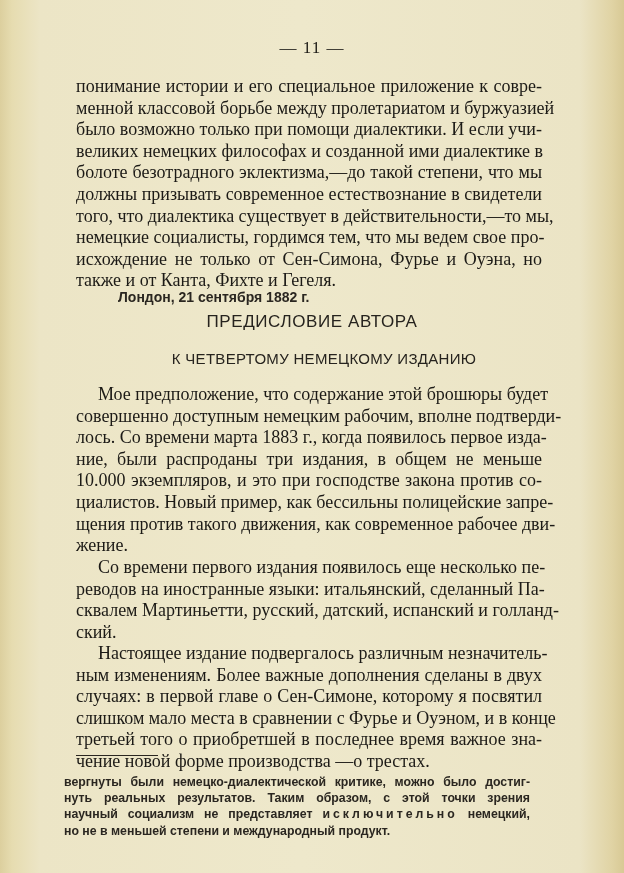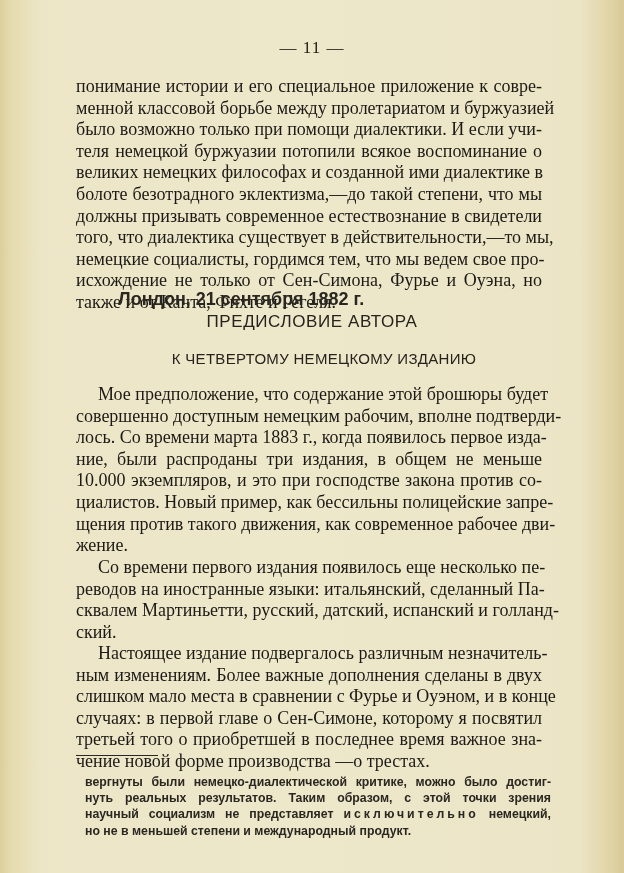--- a/index.html
+++ b/index.html
@@ -19,51 +19,50 @@
     text-align: center; font-size: 17px; letter-spacing: 1px;
   }
   .text-block {
     position: absolute; left: 76px; width: 466px;
     font-size: 18px; line-height: 21.6px; text-align: justify;
   }
   .line { display: block; text-align: justify; text-align-last: justify; white-space: nowrap; }
   .line.last { text-align-last: left; }
   .indent { text-indent: 22px; }
   .signature {
-    position: absolute; left: 118px; font-size: 18px;
+    position: absolute; left: 118px; font-size: 14px;
     font-family: "Liberation Sans", sans-serif; font-weight: bold; color: #2a2620;
   }
   .heading {
     position: absolute; left: 0; width: 624px; text-align: center;
     font-family: "Liberation Sans", sans-serif; color: #26231e;
   }
   .h1 { top: 312px; font-size: 17px; letter-spacing: 0.6px; }
   .h2 { top: 350px; font-size: 15px; letter-spacing: 0.3px; padding-left: 12px; }
   .rule {
     position: absolute; left: 76px; top: 755px; width: 82px; height: 1px;
     background: #2a2620;
   }
   .footnote {
-    position: absolute; left: 85px; top: 774px; width: 466px;
+    position: absolute; left: 64px; top: 774px; width: 466px;
     font-family: "Liberation Sans", sans-serif; font-weight: bold;
     font-size: 12.3px; line-height: 16.2px; color: #2a2620;
   }
   .spaced { letter-spacing: 3px; }
 </style>
 </head>
 <body>
 
 <div class="page">
   <div class="page-number">— 11 —</div>
 
   <div class="text-block" style="top:76px;">
     <span class="line">понимание истории и его специальное приложение к совре-</span>
     <span class="line">менной классовой борьбе между пролетариатом и буржуазией</span>
     <span class="line">было возможно только при помощи диалектики. И если учи-</span>
-    <span class="line">теля немецкой буржуазии потопили всякое воспоминание о</span>
     <span class="line">великих немецких философах и созданной ими диалектике в</span>
     <span class="line">болоте безотрадного эклектизма,—до такой степени, что мы</span>
     <span class="line">должны призывать современное естествознание в свидетели</span>
     <span class="line">того, что диалектика существует в действительности,—то мы,</span>
     <span class="line">немецкие социалисты, гордимся тем, что мы ведем свое про-</span>
     <span class="line">исхождение не только от Сен-Симона, Фурье и Оуэна, но</span>
     <span class="line last">также и от Канта, Фихте и Гегеля.</span>
   </div>
 
   <div class="signature" style="top:289px;">Лондон, 21 сентября 1882 г.</div>
@@ -85,22 +84,22 @@
   <div class="text-block" style="top:557px;">
     <span class="line indent">Со времени первого издания появилось еще несколько пе-</span>
     <span class="line">реводов на иностранные языки: итальянский, сделанный Па-</span>
     <span class="line">сквалем Мартиньетти, русский, датский, испанский и голланд-</span>
     <span class="line last">ский.</span>
   </div>
 
   <div class="text-block" style="top:643px;">
     <span class="line indent">Настоящее издание подвергалось различным незначитель-</span>
     <span class="line">ным изменениям. Более важные дополнения сделаны в двух</span>
+    <span class="line">случаях: в первой главе о Сен-Симоне, которому я посвятил</span>
     <span class="line">слишком мало места в сравнении с Фурье и Оуэном, и в конце</span>
-    <span class="line">случаях: в первой главе о Сен-Симоне, которому я посвятил</span>
     <span class="line">третьей того о приобретшей в последнее время важное зна-</span>
     <span class="line last">чение новой форме производства —о трестах.</span>
   </div>
 
 
   <div class="rule"></div>
 
   <div class="footnote">
     <span class="line">вергнуты были немецко-диалектической критике, можно было достиг-</span>
     <span class="line">нуть реальных результатов. Таким образом, с этой точки зрения</span>

